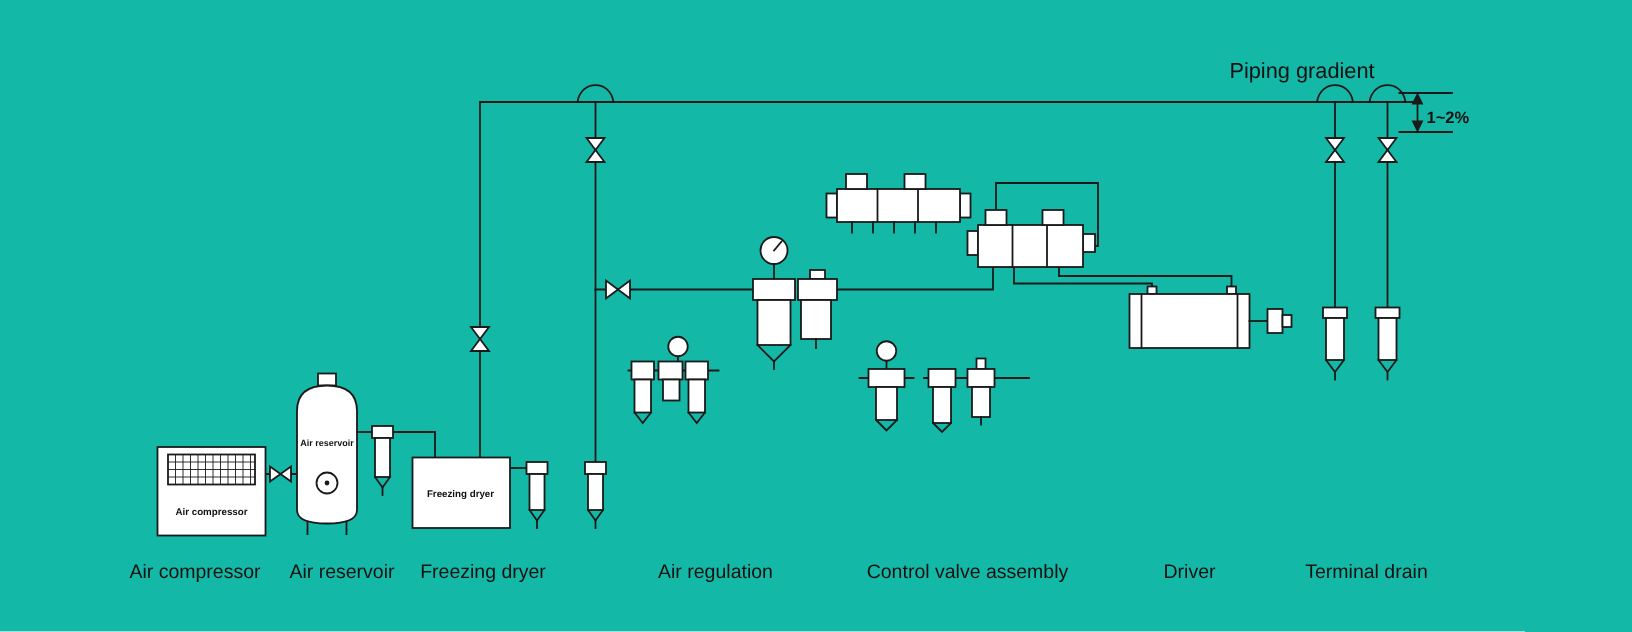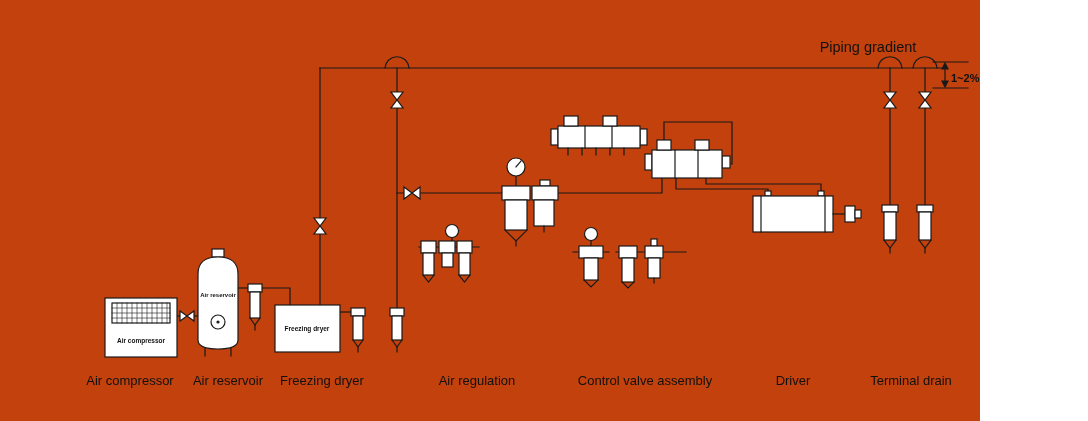--- a/index.html
+++ b/index.html
@@ -1,20 +1,20 @@
 <!DOCTYPE html>
 <html><head>
 <meta charset="utf-8">
 <style>
   html, body { margin: 0; padding: 0; background: #ffffff; }
   .stage {
     position: relative;
-    width: 980px;
+    width: 1088px;
     height: 421px;
-    background: #c2410c;
+    background: #14b8a6;
     font-family: "Liberation Sans", sans-serif;
     overflow: hidden;
   }
   .stage svg { position: absolute; left: 0; top: 0; }
   svg text {
     font-family: "Liberation Sans", sans-serif;
     fill: #111111;
     stroke: none;
   }
   .lbl { font-size: 13px; }

